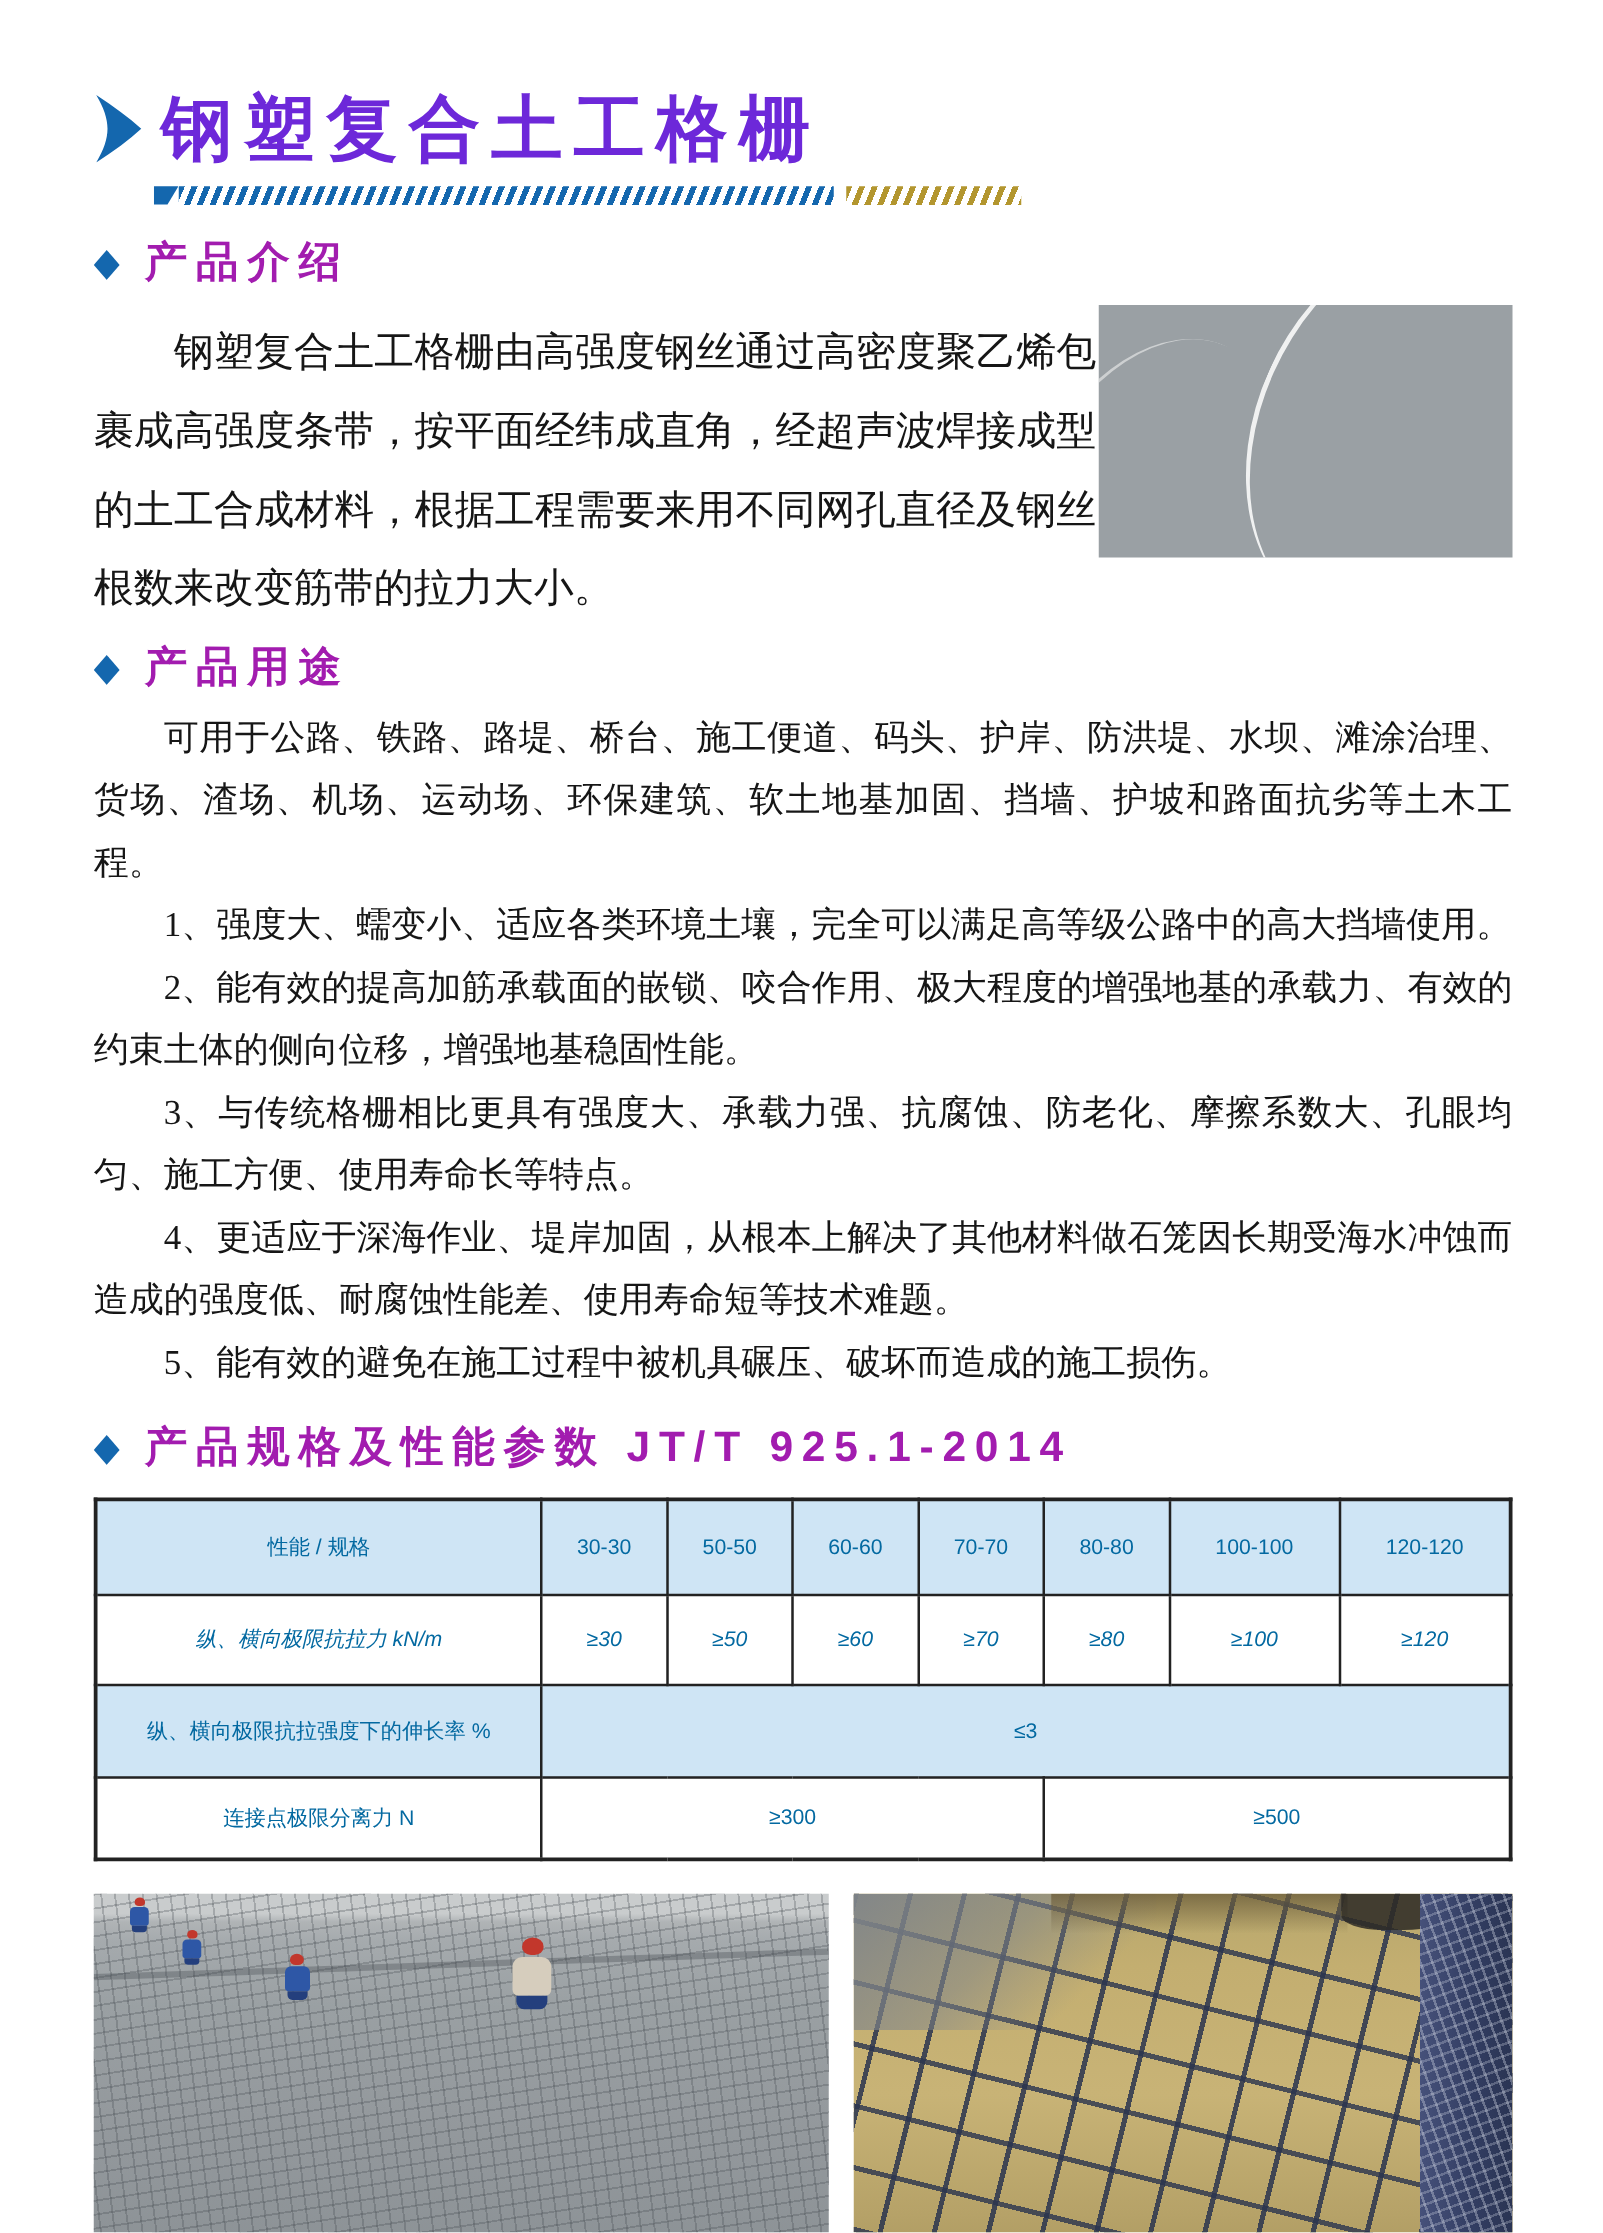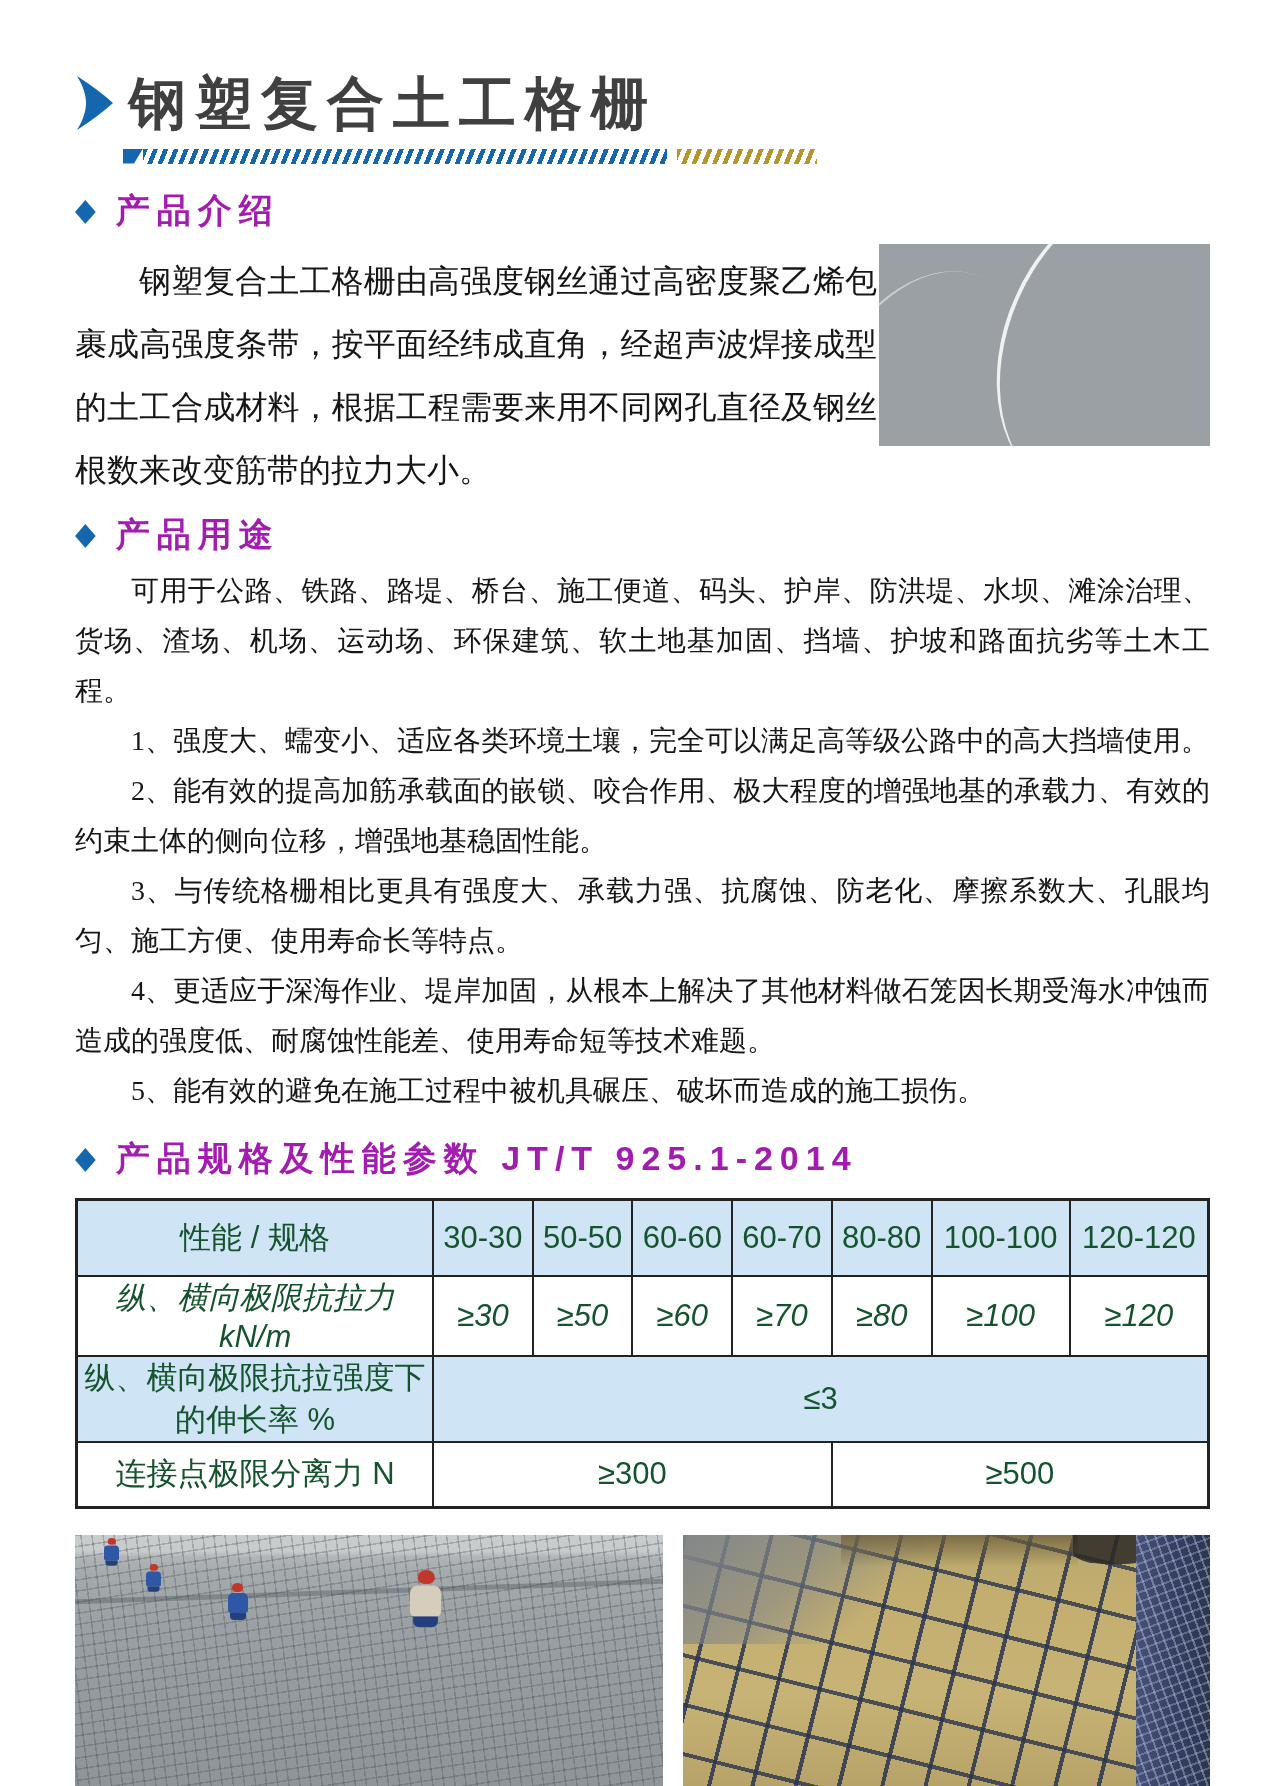--- a/index.html
+++ b/index.html
@@ -15,21 +15,21 @@
   }
   
   .title-row{display:flex;align-items:center;gap:14px;height:74px;}
   .title-arrow{width:40px;height:54px;flex:0 0 auto;}
   .title-arrow svg{width:100%;height:100%;}
   .page-title{
     font-family:"DejaVu Serif", serif;
     font-weight:bold;
     font-size:57px;
     letter-spacing:9px;
-    color:#404040;
+    color:#6d28d9;
     line-height:74px;
     white-space:nowrap;
   }
   .stripe-band{display:flex;align-items:center;margin:8px 0 0 48px;height:16px;}
   .stripe-blue{
     width:524px;height:15px;
     background:repeating-linear-gradient(112deg,#1467ae 0 4.5px,transparent 4.5px 9.5px);
   }
   .stripe-wedge{
     width:20px;height:15px;background:#1467ae;
@@ -81,21 +81,21 @@
   .usage-body{margin-top:10px;font-family:Liberation Serif, serif;}
   .usage-body p{
     margin:0;font-size:28px;line-height:50px;
     text-align:justify;text-indent:2em;
   }
   
   .specs{margin-top:20px;}
   .spec-table{
     width:100%;margin-top:18px;
     border-collapse:collapse;
-    font-size:31px;color:#14532d;
+    font-size:17px;color:#0369a1;
   }
   .spec-table th,.spec-table td{
     border:2px solid #222;
     text-align:center;vertical-align:middle;
     font-weight:normal;
     padding:0 4px;
   }
   .spec-table{border:3px solid #222;}
   .spec-table thead tr{height:76px;background:#cfe5f5;}
   .spec-table tr.r-tensile{height:72px;background:#ffffff;font-style:italic;}
@@ -216,21 +216,21 @@
           <col>
           <col>
           <col>
       </colgroup>
       <thead>
         <tr>
           <th>性能 / 规格</th>
           <th>30-30</th>
           <th>50-50</th>
           <th>60-60</th>
-          <th>60-70</th>
+          <th>70-70</th>
           <th>80-80</th>
           <th>100-100</th>
           <th>120-120</th>
         </tr>
       </thead>
       <tbody>
         <tr class="r-tensile">
           <td>纵、横向极限抗拉力 kN/m</td>
           <td>≥30</td>
           <td>≥50</td>

